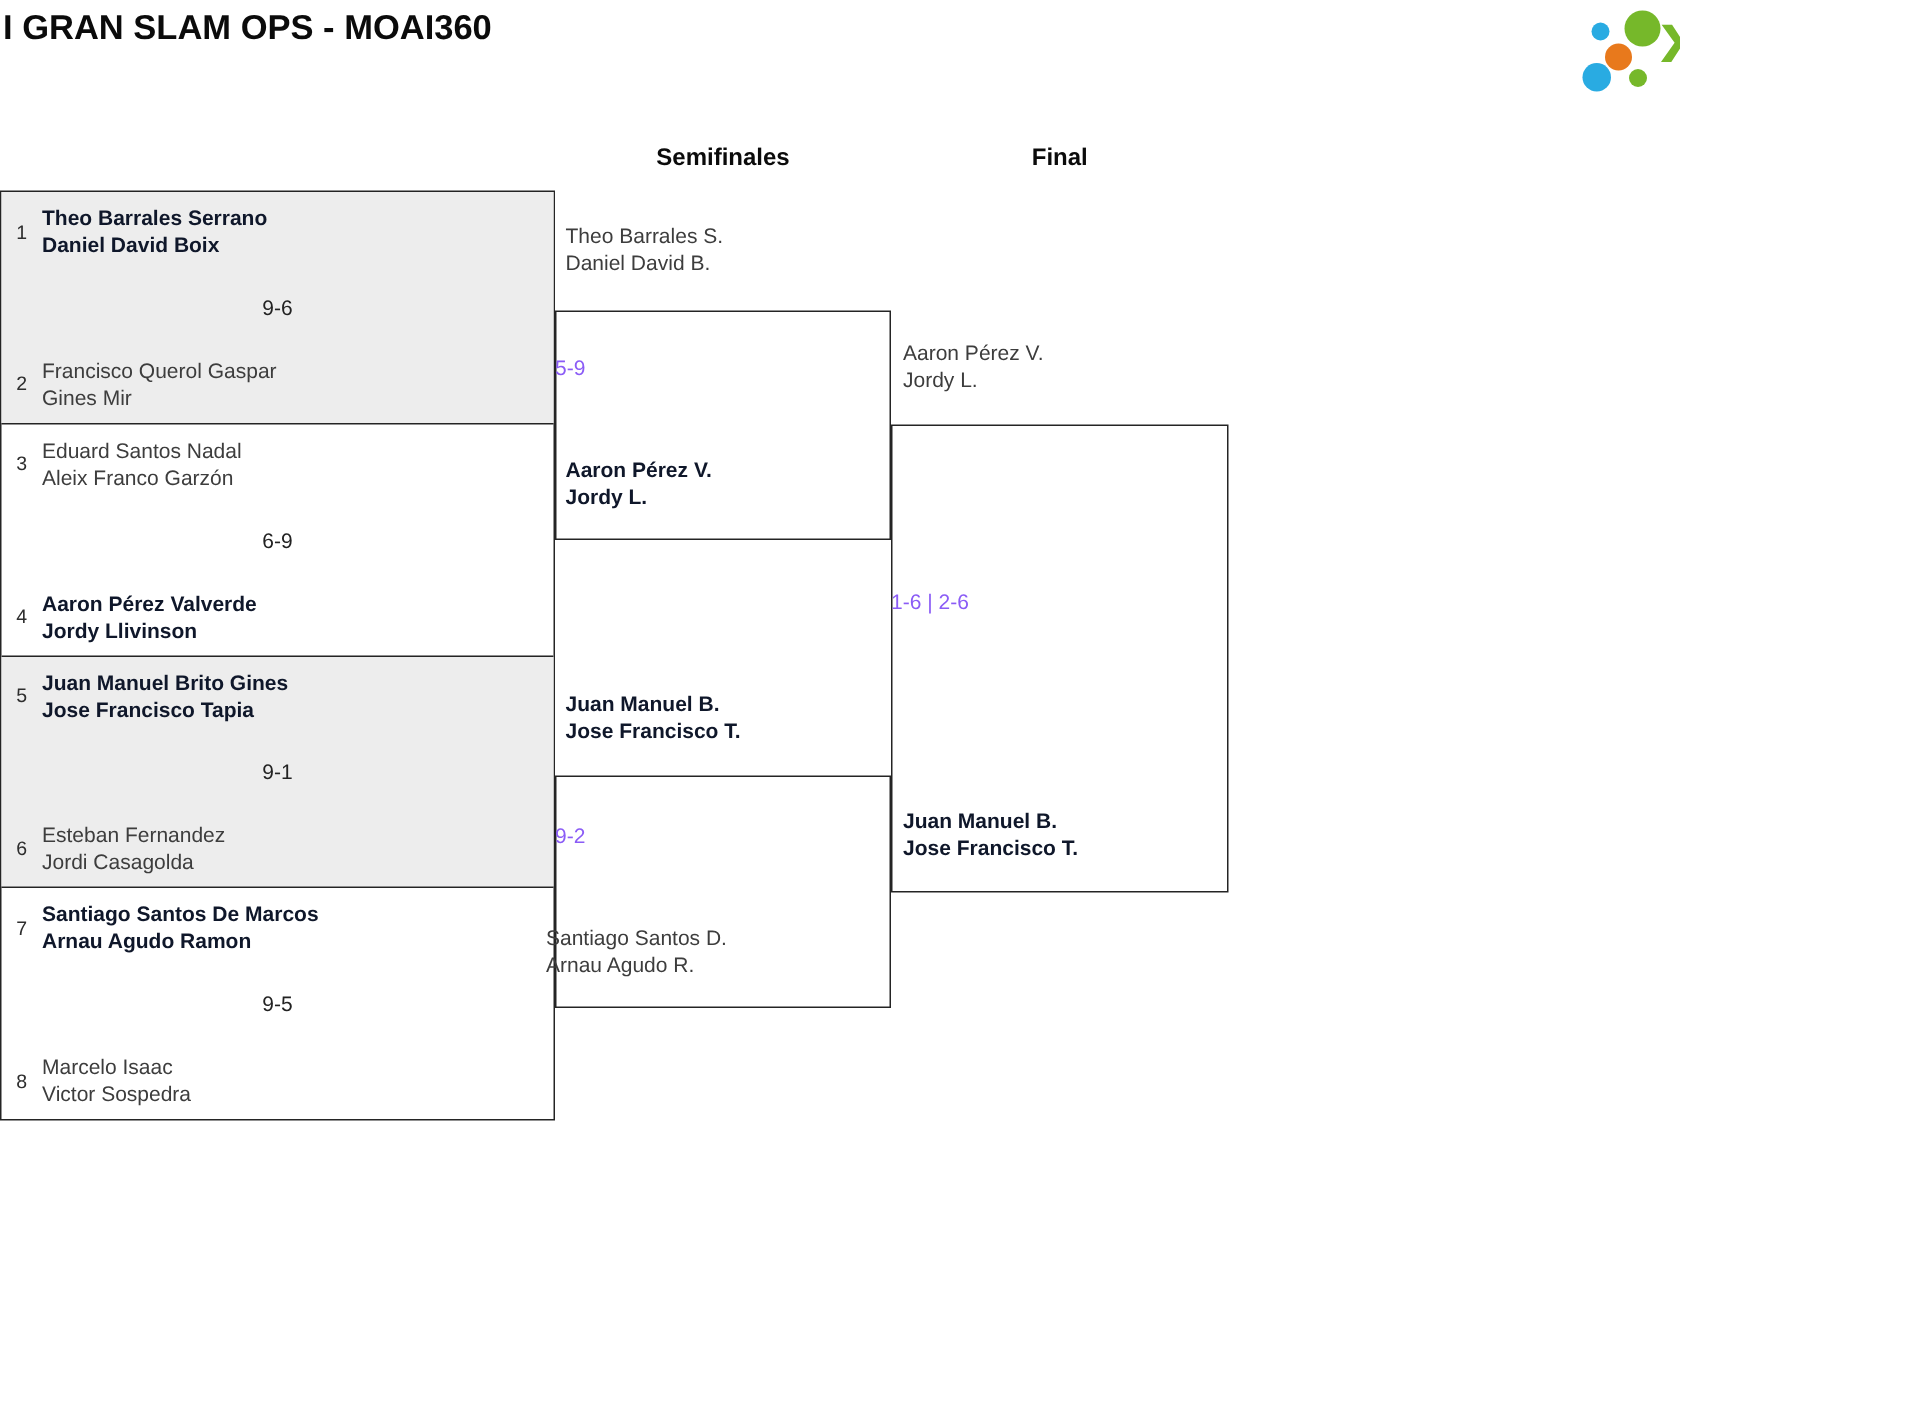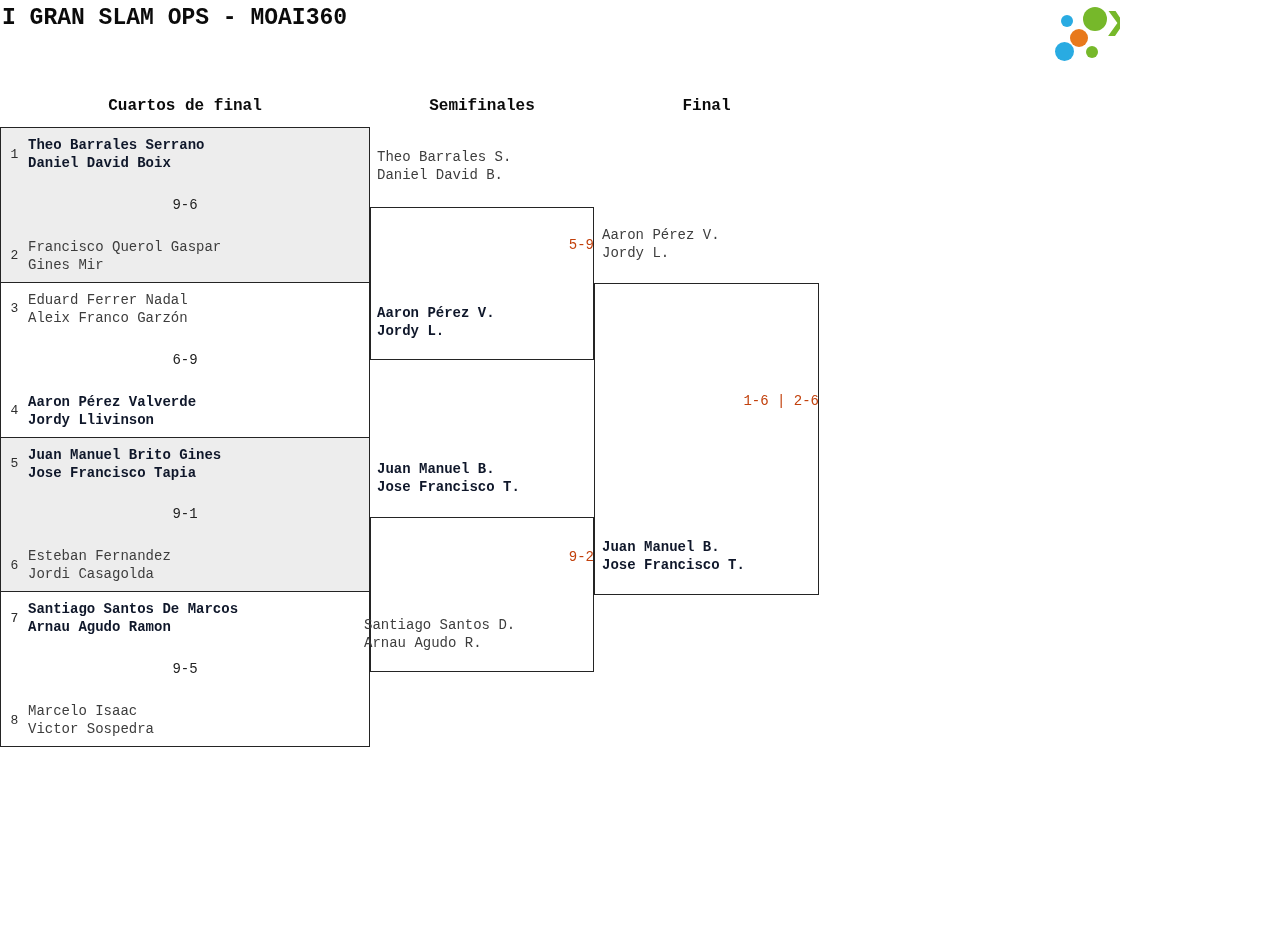--- a/index.html
+++ b/index.html
@@ -1,21 +1,21 @@
 <!DOCTYPE html>
 <html><head>
 <meta charset="utf-8">
 <style>
   html,body{margin:0;padding:0;}
   body{background:#ffffff;}
   .page{
     position:relative;
     width:1120px;height:949px;
     background:#ffffff;
-    font-family:Liberation Mono, monospace;
+    font-family:Liberation Sans, sans-serif;
     overflow:hidden;
   }
   
   .title{
     position:absolute;left:2px;top:2px;
     font-size:23px;font-weight:700;line-height:33px;
     color:#0b0b0b;white-space:nowrap;
   }
   
   .logo{position:absolute;left:1050px;top:0;width:228px;height:75px;}
@@ -61,21 +61,21 @@
     position:absolute;left:0;top:50%;transform:translateY(-50%);
     width:100%;text-align:center;font-size:14px;color:#222222;
   }
   
   .match-box{position:absolute;border:1px solid #242424;box-sizing:border-box;background:transparent;}
   .sf-box-1{left:370px;top:207px;width:224px;height:153px;}
   .sf-box-2{left:370px;top:517px;width:224px;height:155px;}
   .final-box{left:594px;top:283px;width:225px;height:312px;}
   .adv-label{position:absolute;font-size:14px;line-height:18px;}
   .adv-label span{display:block;}
-  .adv-score{position:absolute;text-align:right;font-size:14px;color:#c2410c;}
+  .adv-score{position:absolute;text-align:left;font-size:14px;color:#8b5cf6;}
   .sf1-top   {left:377px;top:148px;}
   .sf1-score {left:370px;top:237px;width:224px;}
   .sf1-bottom{left:377px;top:304px;}
   .sf2-top   {left:377px;top:460px;}
   .sf2-score {left:370px;top:549px;width:224px;}
   .sf2-bottom{left:364px;top:616px;}
   .f-top     {left:602px;top:226px;}
   .f-score   {left:594px;top:393px;width:225px;}
   .f-bottom  {left:602px;top:538px;}
 </style>
@@ -90,21 +90,20 @@
 
   <div class="logo">
     <span class="dot dot-blue-small"></span>
     <span class="dot dot-green-big"></span>
     <span class="dot dot-orange"></span>
     <span class="dot dot-blue-big"></span>
     <span class="dot dot-green-small"></span>
     <span class="wordmark">xporty</span>
   </div>
 
-  <div class="round-header rh-1">Cuartos de final</div>
   <div class="round-header rh-2">Semifinales</div>
   <div class="round-header rh-3">Final</div>
 
   <div class="qf">
 
     <div class="qf-cell shaded">
       <div class="team-row">
         <div class="seed">1</div>
         <div class="names winner">
           <span>Theo Barrales Serrano</span>
@@ -118,21 +117,21 @@
           <span>Francisco Querol Gaspar</span>
           <span>Gines Mir</span>
         </div>
       </div>
     </div>
 
     <div class="qf-cell">
       <div class="team-row">
         <div class="seed">3</div>
         <div class="names loser">
-          <span>Eduard Ferrer Nadal</span>
+          <span>Eduard Santos Nadal</span>
           <span>Aleix Franco Garzón</span>
         </div>
       </div>
       <div class="score">6-9</div>
       <div class="team-row">
         <div class="seed">4</div>
         <div class="names winner">
           <span>Aaron Pérez Valverde</span>
           <span>Jordy Llivinson</span>
         </div>

